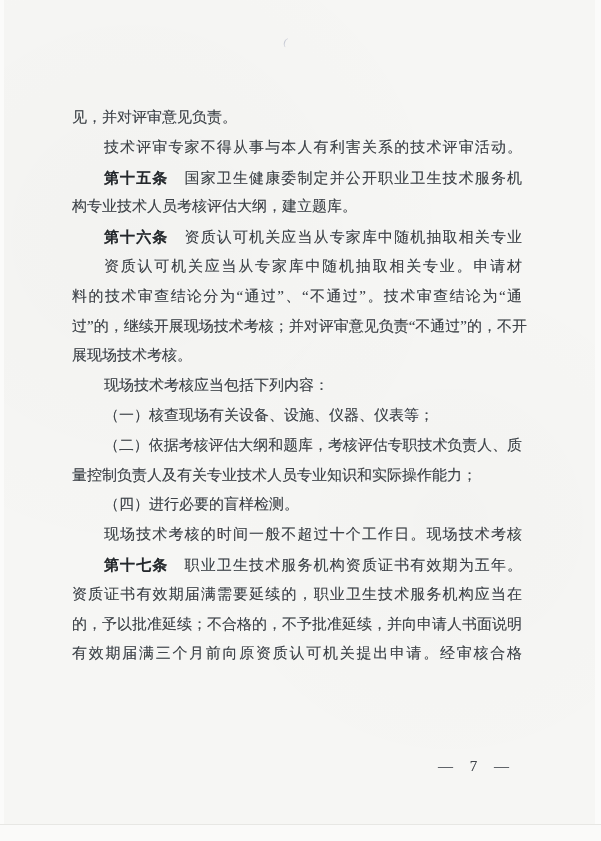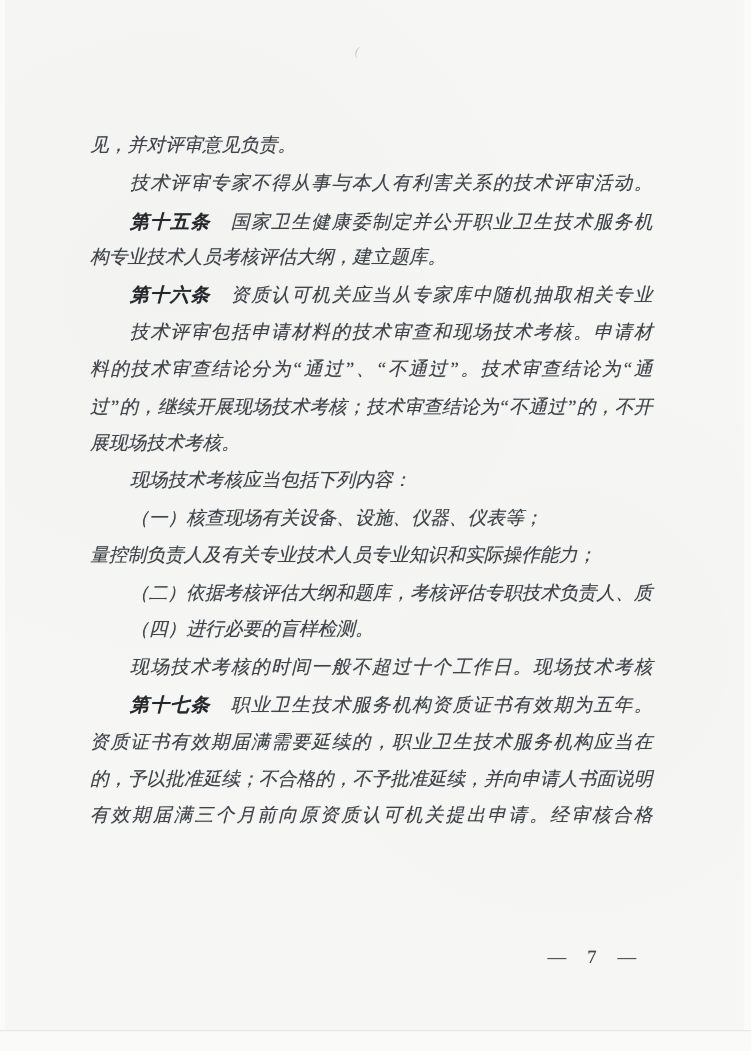--- a/index.html
+++ b/index.html
@@ -20,21 +20,20 @@
       radial-gradient(circle at 22% 28%, rgba(0,0,0,0.015), transparent 45%),
       radial-gradient(circle at 75% 62%, rgba(0,0,0,0.012), transparent 40%),
       radial-gradient(circle at 45% 85%, rgba(255,255,255,0.03), transparent 50%);
     pointer-events: none;
   }
   .content {
     position: absolute;
     left: 72px;
     top: 103px;
     width: 450px;
-    font-style: italic;
   }
   .line {
     width: 450px;
     height: 29.8px;
     line-height: 29.8px;
     font-size: 15px;
     color: var(--ink, #3f444a);
     white-space: nowrap;
     box-sizing: border-box;
     text-shadow: 0 0 0.6px rgba(63,68,74,0.45);
@@ -89,28 +88,28 @@
 <body>
 
 <div class="page">
   <span class="stray">(</span>
   <div class="content">
       <div class="line"><span>见，并对评审意见负责。</span></div>
       <div class="line indent fill"><span>技术评审专家不得从事与本人有利害关系的技术评审活动。</span></div>
       <div class="line indent fill"><span><b class="art">第十五条</b>　国家卫生健康委制定并公开职业卫生技术服务机</span></div>
       <div class="line"><span>构专业技术人员考核评估大纲，建立题库。</span></div>
       <div class="line indent fill"><span><b class="art">第十六条</b>　资质认可机关应当从专家库中随机抽取相关专业</span></div>
-      <div class="line indent fill"><span>技术评审包括申请材料的技术审查和现场技术考核。申请材</span></div>
+      <div class="line indent fill"><span>资质认可机关应当从专家库中随机抽取相关专业。申请材</span></div>
       <div class="line fill"><span>料的技术审查结论分为“通过”、“不通过”。技术审查结论为“通</span></div>
-      <div class="line fill"><span>过”的，继续开展现场技术考核；技术审查结论为“不通过”的，不开</span></div>
+      <div class="line fill"><span>过”的，继续开展现场技术考核；并对评审意见负责“不通过”的，不开</span></div>
       <div class="line"><span>展现场技术考核。</span></div>
       <div class="line indent"><span>现场技术考核应当包括下列内容：</span></div>
       <div class="line indent"><span>（一）核查现场有关设备、设施、仪器、仪表等；</span></div>
+      <div class="line indent fill"><span style="display: inline-block; transform-origin: 0px 50%; transform: scaleX(0.995238);">（二）依据考核评估大纲和题库，考核评估专职技术负责人、质</span></div>
       <div class="line"><span>量控制负责人及有关专业技术人员专业知识和实际操作能力；</span></div>
-      <div class="line indent fill"><span style="display: inline-block; transform-origin: 0px 50%; transform: scaleX(0.995238);">（二）依据考核评估大纲和题库，考核评估专职技术负责人、质</span></div>
       <div class="line indent"><span>（四）进行必要的盲样检测。</span></div>
       <div class="line indent fill"><span>现场技术考核的时间一般不超过十个工作日。现场技术考核</span></div>
       <div class="line indent fill"><span><b class="art">第十七条</b>　职业卫生技术服务机构资质证书有效期为五年。</span></div>
       <div class="line fill"><span>资质证书有效期届满需要延续的，职业卫生技术服务机构应当在</span></div>
       <div class="line fill"><span>的，予以批准延续；不合格的，不予批准延续，并向申请人书面说明</span></div>
       <div class="line fill"><span>有效期届满三个月前向原资质认可机关提出申请。经审核合格</span></div>
     </div>
   <div class="pagenum">— 7 —</div>
   <div class="edge-left"></div>
   <div class="edge-right"></div>

